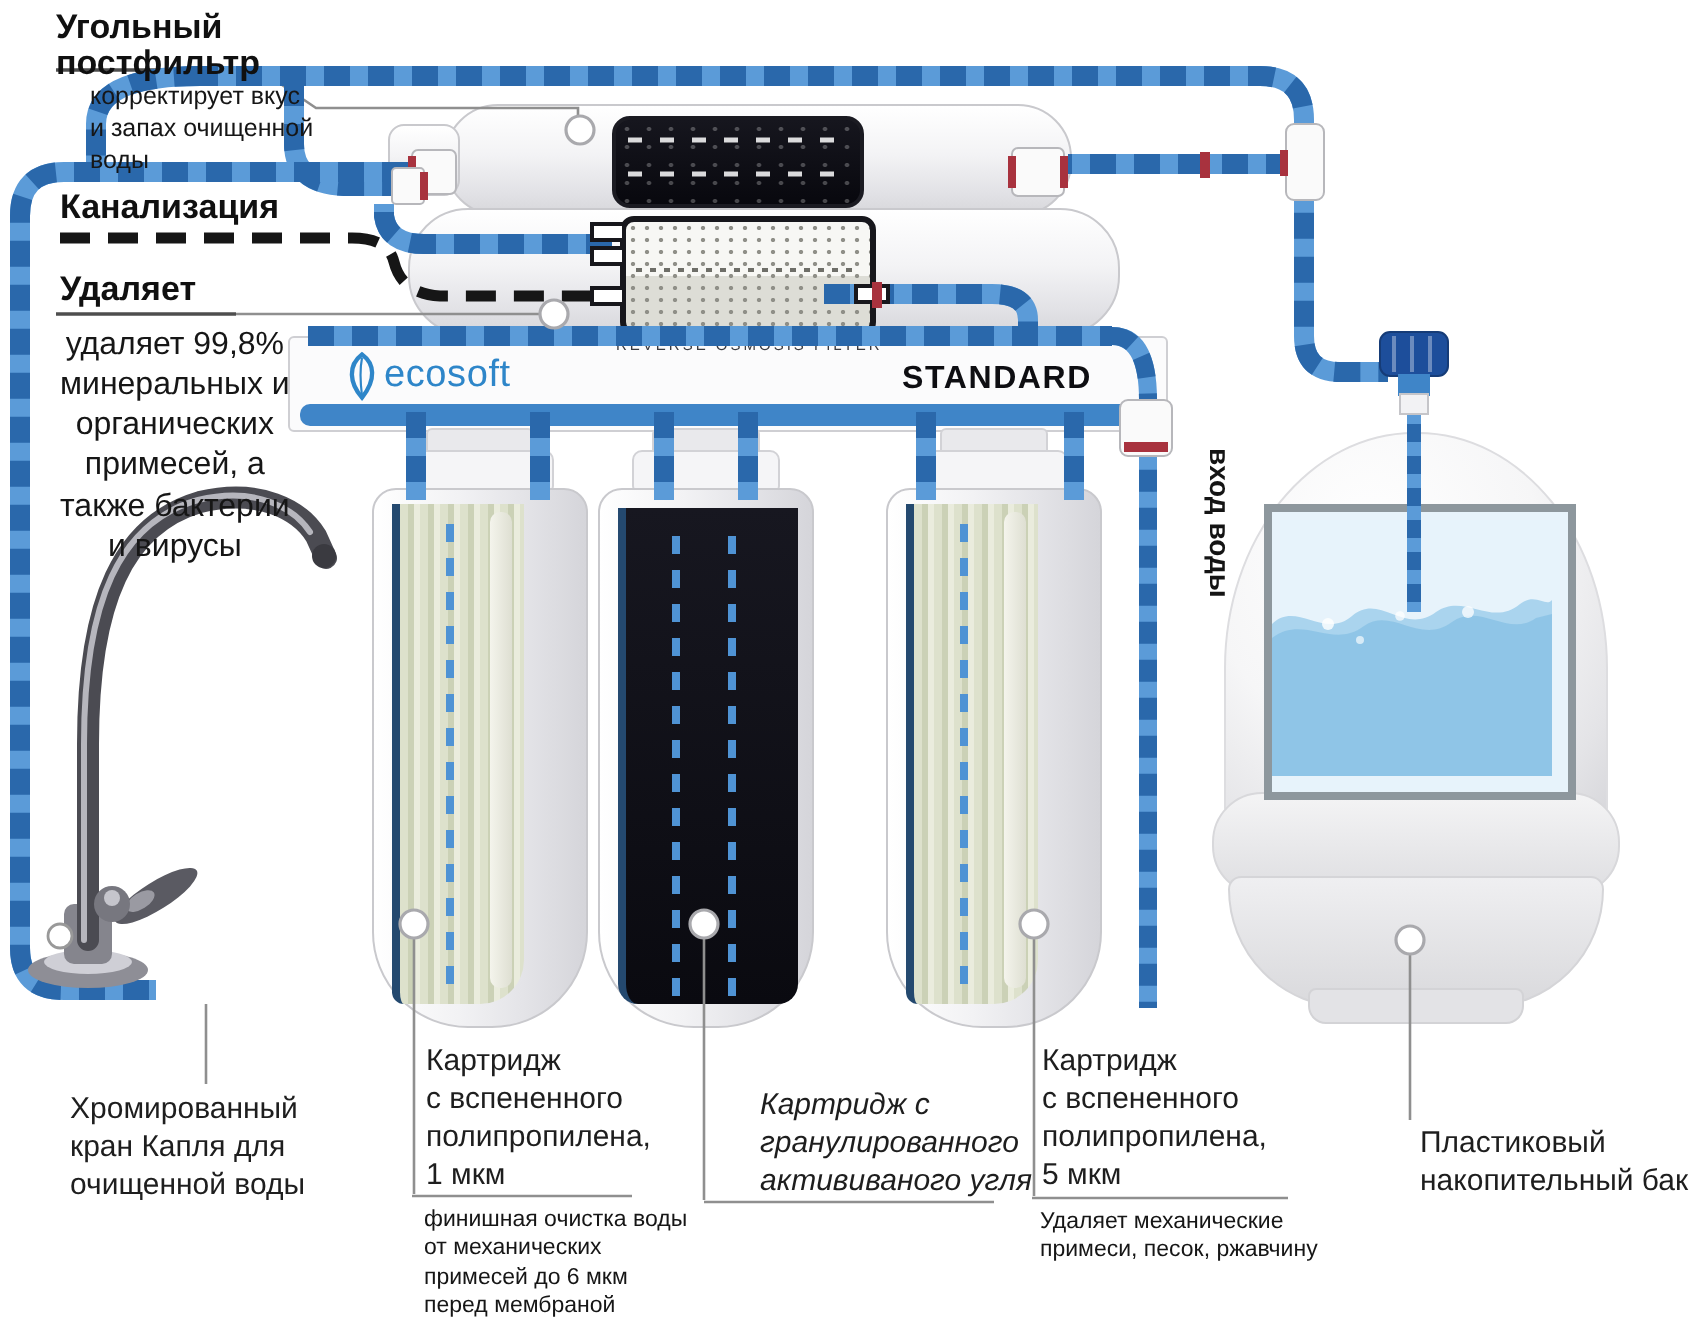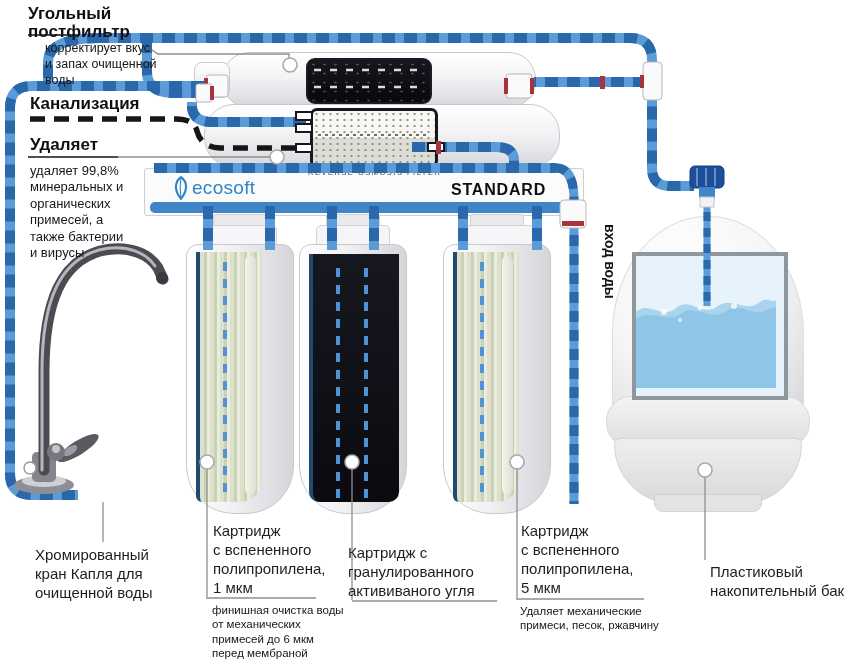--- a/index.html
+++ b/index.html
@@ -7,27 +7,27 @@
           font-family:"Liberation Sans","DejaVu Sans",sans-serif;color:#1c1c1c;}
   .abs{position:absolute;}
   
   .cap{white-space:pre-line;line-height:1.27;font-size:15px;color:#1e1e1e;}
   .cap-sm{white-space:pre-line;line-height:1.26;font-size:11.5px;color:#161616;}
   .hdg{white-space:pre-line;font-weight:bold;font-size:17px;line-height:1.08;color:#101010;}
   .lb-pf-title{left:28px;top:5px;}
   .lb-pf-desc{left:30px;top:41px;font-size:12.5px;margin-left:15px;}
   .lb-drain{left:30px;top:95px;}
   .lb-mem-title{left:30px;top:136px;}
-  .lb-mem-desc{left:30px;top:163px;font-size:13px;}
+  .lb-mem-desc{left:30px;top:163px;font-size:16px;text-align:center;}
   .lb-inlet{left:618px;top:224px;transform:rotate(90deg);transform-origin:0 0;
             font-weight:bold;font-size:14px;white-space:nowrap;color:#141414;}
   .lb-faucet{left:35px;top:545px;}
   .lb-c1-title{left:213px;top:521px;}
   .lb-c1-desc{left:212px;top:603px;}
-  .lb-c2-title{left:348px;top:543px;}
+  .lb-c2-title{left:380px;top:543px;font-style:italic;}
   .lb-c2-desc{left:357px;top:606px;}
   .lb-c3-title{left:521px;top:521px;}
   .lb-c3-desc{left:520px;top:604px;}
   .lb-tank{left:710px;top:562px;}
   .z10{z-index:10;}
   
   .shell{background:linear-gradient(180deg,#ffffff 0%,#f3f3f5 45%,#e2e2e6 80%,#d7d7db 100%);
          border:1px solid #c9c9cd;}
   .pf-cyl{left:222px;top:52px;width:312px;height:54px;border-radius:27px;z-index:1;}
   .pf-neck{left:194px;top:62px;width:34px;height:34px;border-radius:8px;z-index:1;}

